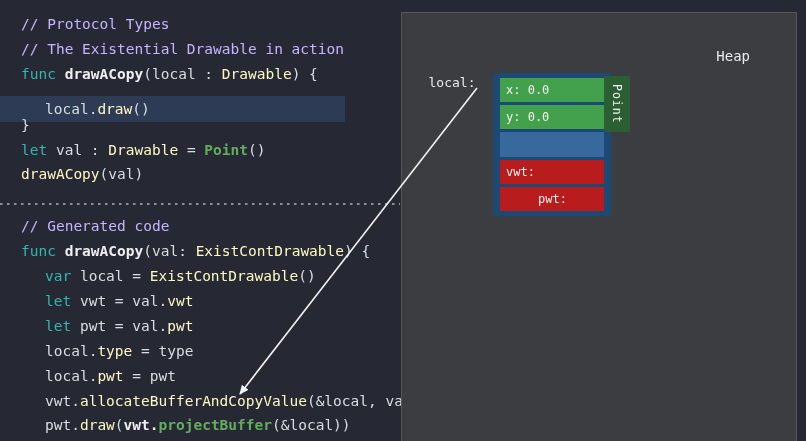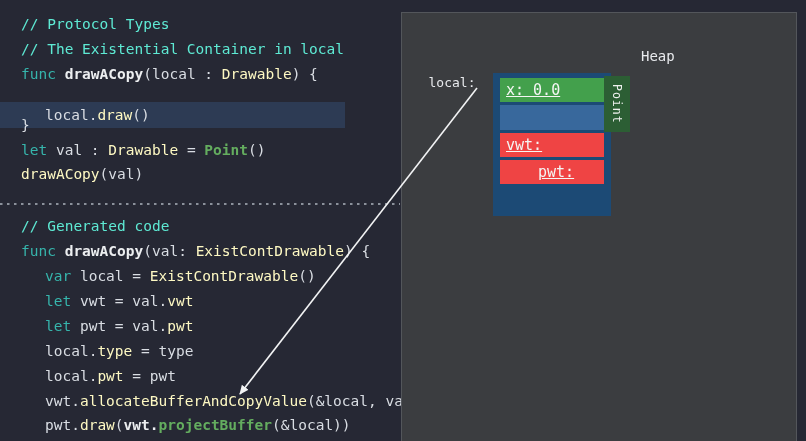--- a/index.html
+++ b/index.html
@@ -10,52 +10,52 @@
   }
 
   
   .ln {
     position:absolute; left:0; height:26px; line-height:26px;
     font-size:14.5px; color:#d9dde3; white-space:pre;
     padding-left:21px; box-sizing:border-box;
   }
   .ln.ind { padding-left:45px; }
   .ln.hl  { background:#2d3b54; width:345px; }
-  .c  { color:#5eead4; }
+  .c  { color:#c4b5fd; }
   .k  { color:#36b5ac; }
   .g  { color:#fef9c3; }
   .p  { color:#d9dde3; }
   .bw { color:#eceef0; font-weight:bold; }
   .bg { color:#64ad5f; font-weight:bold; }
 
   
   .panel {
     position:absolute; left:401px; top:12px; width:396px; height:431px;
     background:#3b3d40; border:1px solid #53565b; box-sizing:border-box;
   }
   .dlabel {
     position:absolute; font-size:14px; color:#e8eaed; height:16px; line-height:16px;
   }
   .lbl-stack { left:104px; top:35px; width:90px; text-align:center; }
-  .lbl-heap  { left:239px; top:35px; width:90px; text-align:left; }
+  .lbl-heap  { left:258px; top:35px; width:90px; text-align:right; }
   .lbl-local { left:18px;  top:62px; width:64px; text-align:center; font-size:13px; }
 
   .frame {
     position:absolute; left:91px; top:60px; width:118px; height:143px;
     background:#1c4a75; padding:5px 7px; box-sizing:border-box;
   }
   .row {
     height:24px; line-height:24px; margin-bottom:3px;
-    font-size:15px; color:#f4f6f4; padding-left:6px;
-    white-space:pre; overflow:hidden;text-decoration:underline;
+    font-size:12px; color:#f4f6f4; padding-left:6px;
+    white-space:pre; overflow:hidden;
   }
   .row:last-child { margin-bottom:4px;padding-left:38px; }
   .row.green { background:#43a04c; }
   .row.empty { background:#38689c; height:25px; }
-  .row.blue  { background:#ef4444; }
+  .row.blue  { background:#b91c1c; }
 
   .ptab {
     position:absolute; left:202px; top:63px; width:26px; height:56px;
     background:#2c5e34; color:#eef0ee; font-size:11.5px;
     writing-mode:vertical-rl; text-align:center; line-height:26px;
     letter-spacing:1px;
   }
 
   
   .overlay {
@@ -63,23 +63,23 @@
     pointer-events:none; z-index:10;
   }
 </style>
 </head>
 <body>
 
 <div class="stage">
 
   <div>
     <div class="ln" style="top:11px"><span class="c">// Protocol Types</span></div>
-    <div class="ln" style="top:36px"><span class="c">// The Existential Container in local</span></div>
+    <div class="ln" style="top:36px"><span class="c">// The Existential Drawable in action</span></div>
     <div class="ln" style="top:61px"><span class="k">func </span><span class="bw">drawACopy</span><span class="p">(local : </span><span class="g">Drawable</span><span class="p">) {</span></div>
-    <div class="ln ind hl" style="top:102px"><span class="p">local.</span><span class="g">draw</span><span class="p">()</span></div>
+    <div class="ln ind hl" style="top:96px"><span class="p">local.</span><span class="g">draw</span><span class="p">()</span></div>
     <div class="ln" style="top:112px"><span class="p">}</span></div>
     <div class="ln" style="top:137px"><span class="k">let </span><span class="p">val : </span><span class="g">Drawable</span><span class="p"> = </span><span class="bg">Point</span><span class="p">()</span></div>
     <div class="ln" style="top:161px"><span class="g">drawACopy</span><span class="p">(val)</span></div>
 
     <div class="ln" style="top:213px"><span class="c">// Generated code</span></div>
     <div class="ln" style="top:238px"><span class="k">func </span><span class="bw">drawACopy</span><span class="p">(val: </span><span class="g">ExistContDrawable</span><span class="p">) {</span></div>
     <div class="ln ind" style="top:263px"><span class="k">var </span><span class="p">local = </span><span class="g">ExistContDrawable</span><span class="p">()</span></div>
     <div class="ln ind" style="top:288px"><span class="k">let </span><span class="p">vwt = val.</span><span class="g">vwt</span></div>
     <div class="ln ind" style="top:313px"><span class="k">let </span><span class="p">pwt = val.</span><span class="g">pwt</span></div>
     <div class="ln ind" style="top:338px"><span class="p">local.</span><span class="g">type</span><span class="p"> = type</span></div>
@@ -87,20 +87,21 @@
     <div class="ln ind" style="top:388px"><span class="p">vwt.</span><span class="g">allocateBufferAndCopyValue</span><span class="p">(&amp;local, val)</span></div>
     <div class="ln ind" style="top:412px"><span class="p">pwt.</span><span class="g">draw</span><span class="p">(</span><span class="bw">vwt.</span><span class="bg">projectBuffer</span><span class="p">(&amp;local))</span></div>
   </div>
 
   <div class="panel">
     <div class="dlabel lbl-heap">Heap</div>
     <div class="dlabel lbl-local">local:</div>
 
     <div class="frame">
       <div class="row green">x: 0.0</div>
+      <div class="row green">y: 0.0</div>
       <div class="row empty"></div>
       <div class="row blue">vwt:</div>
       <div class="row blue">pwt:</div>
     </div>
 
     <div class="ptab">Point</div>
   </div>
 
   <svg class="overlay" width="806" height="441" viewBox="0 0 806 441" xmlns="http://www.w3.org/2000/svg">
     <defs>

